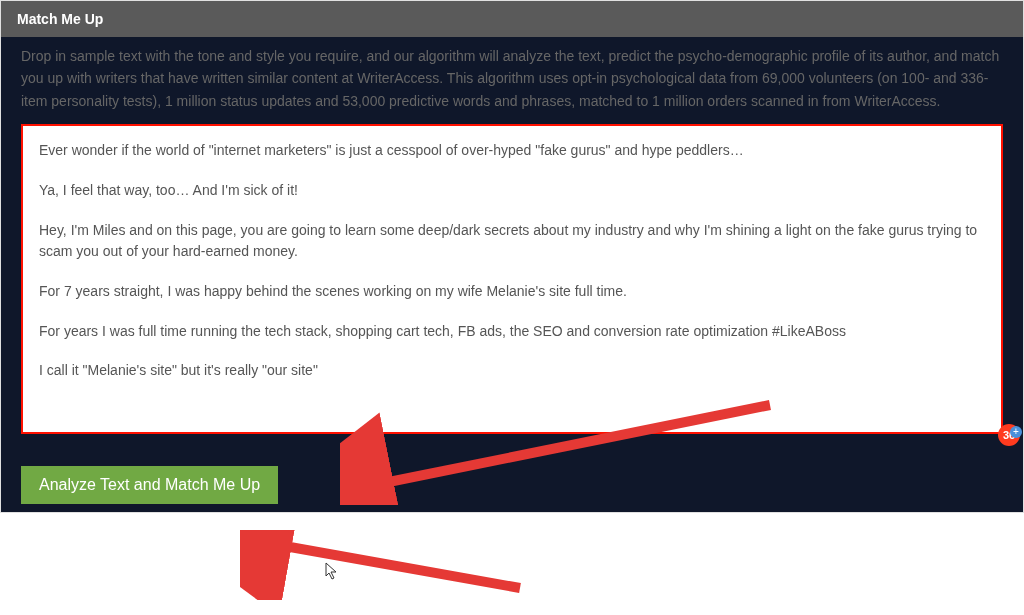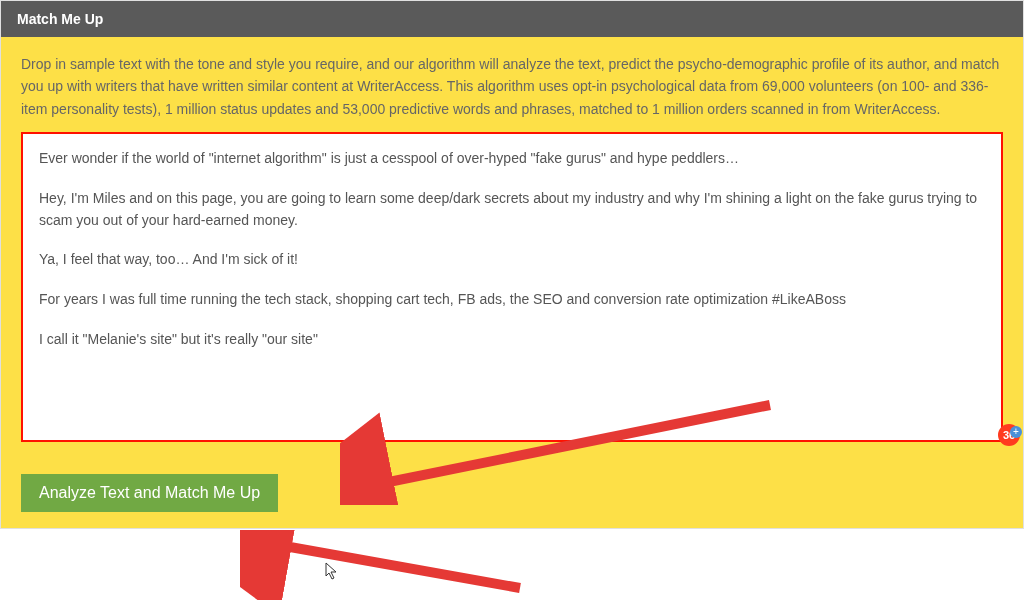--- a/index.html
+++ b/index.html
@@ -1,19 +1,19 @@
 <!DOCTYPE html>
 <html><head>
   <meta charset="utf-8">
   <style>
     *{margin:0;padding:0;box-sizing:border-box}
     body{font-family:Arial,Helvetica,sans-serif;background:#fff;width:1024px;height:615px;overflow:hidden;position:relative}
-    .panel{border:1px solid #e0e0e0;margin:0;background:#fde047}
+    .panel{border:1px solid #e0e0e0;margin:0;background:#0f172a}
     .panel-header{background:#5a5a5a;color:#fff;padding:10px 16px;font-size:14px;font-weight:bold}
-    .panel-body{padding:16px 20px}
+    .panel-body{padding:8px 20px}
     .description{color:#666;font-size:14px;line-height:1.6;margin-bottom:12px}
     .textarea-wrap{position:relative;margin-bottom:14px}
     .textarea-box{width:100%;height:310px;border:2px solid #ff1100;padding:14px 16px;font-size:14px;color:#555;line-height:1.55;font-family:inherit;resize:none;overflow-y:auto;background:#fff}
     .textarea-box p{margin:0 0 18px 0}
     .textarea-box p:last-child{margin-bottom:0}
     .select-box{width:340px;height:36px;border:1px solid #8bc34a;background:#fff;color:#555;font-size:14px;padding:6px 10px;margin-bottom:18px;appearance:none;position:relative;background-image:linear-gradient(45deg,transparent 50%,#555 50%),linear-gradient(135deg,#555 50%,transparent 50%);background-position:calc(100% - 16px) 15px,calc(100% - 11px) 15px;background-size:5px 5px,5px 5px;background-repeat:no-repeat}
     .analyze-btn{background:#71a944;color:#fff;border:none;padding:10px 18px;font-size:16px;cursor:pointer;font-family:inherit}
     .arrow{position:absolute;pointer-events:none}
     .badge{position:absolute;right:4px;top:424px;width:22px;height:22px;background:#ff3b1f;border-radius:50%;color:#fff;font-size:11px;font-weight:bold;display:flex;align-items:center;justify-content:center}
     .badge-plus{position:absolute;right:2px;top:426px;width:12px;height:12px;background:#4a90d9;border-radius:50%;color:#fff;font-size:10px;display:flex;align-items:center;justify-content:center;line-height:1}
@@ -24,23 +24,24 @@
 
 <div class="panel">
   <div class="panel-header">
     <span>Match Me Up</span>
   </div>
   <div class="panel-body">
     <div class="description">Drop in sample text with the tone and style you require, and our algorithm will analyze the text, predict the psycho-demographic profile of its author, and match you up with writers that have written similar content at WriterAccess. This algorithm uses opt-in psychological data from 69,000 volunteers (on 100- and 336-item personality tests), 1 million status updates and 53,000 predictive words and phrases, matched to 1 million orders scanned in from WriterAccess.</div>
 
     <div class="textarea-wrap">
       <div class="textarea-box" contenteditable="true" style="">
-        <p>Ever wonder if the world of "internet algorithm" is just a cesspool of over-hyped "fake gurus" and hype peddlers…</p>
+        <p>Ever wonder if the world of "internet marketers" is just a cesspool of over-hyped "fake gurus" and hype peddlers…</p>
+        <p>Ya, I feel that way, too… And I'm sick of it!</p>
         <p>Hey, I'm Miles and on this page, you are going to learn some deep/dark secrets about my industry and why I'm shining a light on the fake gurus trying to scam you out of your hard-earned money.</p>
-        <p>Ya, I feel that way, too… And I'm sick of it!</p>
+        <p>For 7 years straight, I was happy behind the scenes working on my wife Melanie's site full time.</p>
         <p>For years I was full time running the tech stack, shopping cart tech, FB ads, the SEO and conversion rate optimization #LikeABoss</p>
         <p>I call it "Melanie's site" but it's really "our site"</p>
       </div>
     </div>
 
     <br>
     <button class="analyze-btn">
       <span>Analyze Text and Match Me Up</span>
     </button>
   </div>

